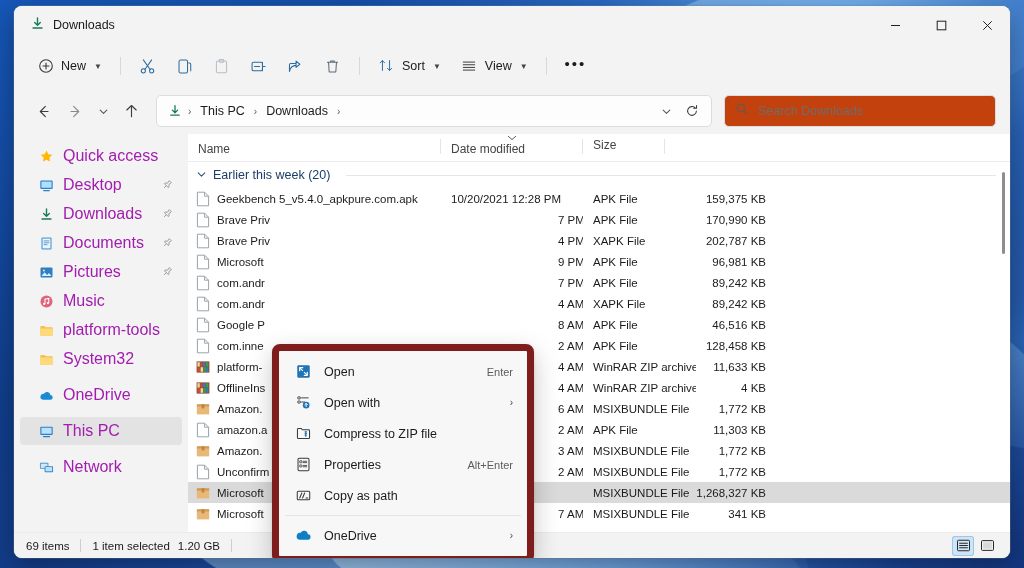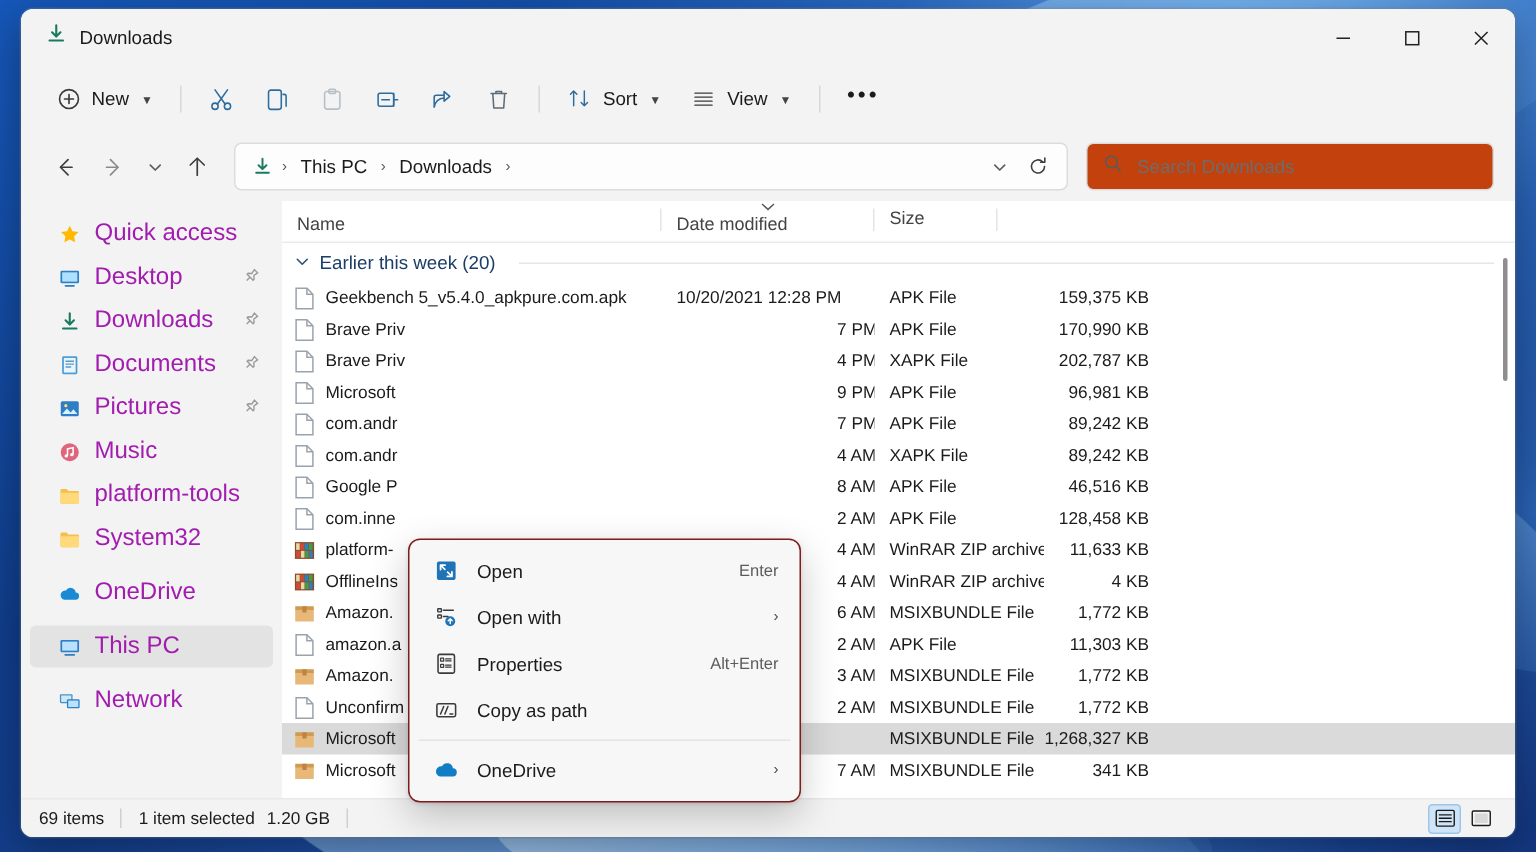--- a/index.html
+++ b/index.html
@@ -196,23 +196,23 @@
   .st-text { white-space: nowrap; }
   .st-right { margin-left: auto; display: flex; align-items: center; gap: 2px; }
   .viewtog {
     width: 22px; height: 20px; display: flex; align-items: center; justify-content: center;
     border-radius: 3px; cursor: default; color: #1b1b1b;
   }
   .viewtog.active { background: #cfe4f7; box-shadow: inset 0 0 0 1px #9ec6e8; }
 
   
   .ctxmenu {
-    position: absolute; left: 258px; top: 225px; width: 262px;
+    position: absolute; left: 258px; top: 210px; width: 262px;
     background: #f7f7f7;
-    border: 1px solid #7f1d1d;
+    border: 7px solid #7f1d1d;
     border-radius: 8px;
     box-shadow: 0 9px 26px rgba(0,0,0,0.22), 0 1px 3px rgba(0,0,0,0.12);
     padding: 5px 4px;
     z-index: 40;
   }
   .ctx-item {
     height: 31px; display: flex; align-items: center; gap: 12px;
     padding: 0 10px 0 11px; border-radius: 5px; cursor: default;
     font-size: 12.5px; color: #1b1b1b;
   }
@@ -862,20 +862,30 @@
               <rect x="3" y="7.4" width="2.6" height="2.2" rx=".4" fill="none" stroke="#3a3a3a" stroke-width="1"></rect>
               <path d="M7 4.1h7M7 8.5h3.2" stroke="#3a3a3a" stroke-width="1" stroke-linecap="round"></path>
               <circle cx="11.8" cy="11.8" r="3.5" fill="#1f73b7"></circle>
               <path d="M11.8 10v3.4M10.4 11.4l1.4-1.4 1.4 1.4" fill="none" stroke="#fff" stroke-width="1" stroke-linecap="round" stroke-linejoin="round"></path>
             </svg>
         </span>
         <span class="ctx-label">Open with</span>
         <span class="ctx-sub">›</span>
       </div>
 
+      <div class="ctx-item">
+        <span class="ctx-ico">
+          <svg width="17" height="17" viewBox="0 0 18 18">
+              <path d="M2.6 4.6a1 1 0 0 1 1-1h3l1.2 1.4h6.6a1 1 0 0 1 1 1v7.4a1 1 0 0 1-1 1H3.6a1 1 0 0 1-1-1z" fill="none" stroke="#3a3a3a" stroke-width="1.1"></path>
+              <path d="M11.4 6.4v6" stroke="#1f73b7" stroke-width="1.2"></path>
+              <path d="M10.2 7.3h2.4M10.2 9h2.4M10.2 10.7h2.4" stroke="#1f73b7" stroke-width="1"></path>
+            </svg>
+        </span>
+        <span class="ctx-label">Compress to ZIP file</span>
+      </div>
 
       <div class="ctx-item">
         <span class="ctx-ico">
           <svg width="17" height="17" viewBox="0 0 18 18">
               <rect x="3.2" y="2.4" width="11.6" height="13.2" rx="1.2" fill="none" stroke="#3a3a3a" stroke-width="1.1"></rect>
               <rect x="5" y="5" width="2.2" height="2.2" rx=".4" fill="none" stroke="#3a3a3a" stroke-width=".9"></rect>
               <rect x="5" y="9.4" width="2.2" height="2.2" rx=".4" fill="none" stroke="#3a3a3a" stroke-width=".9"></rect>
               <path d="M8.6 5.6h3.8M8.6 7h3.8M8.6 10h3.8M8.6 11.4h3.8" stroke="#3a3a3a" stroke-width=".9" stroke-linecap="round"></path>
             </svg>
         </span>

